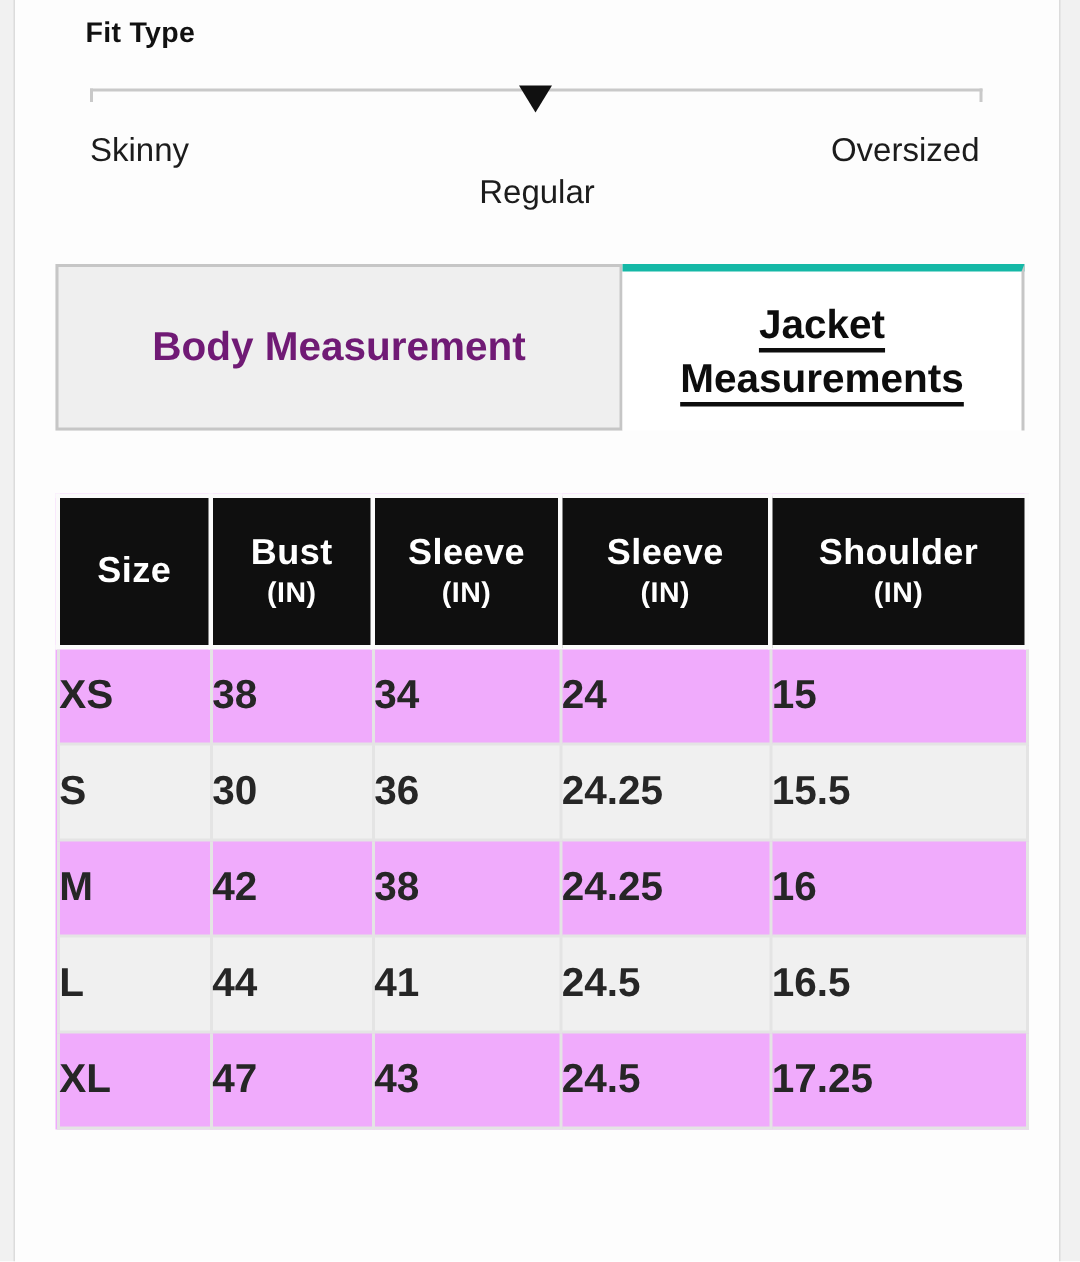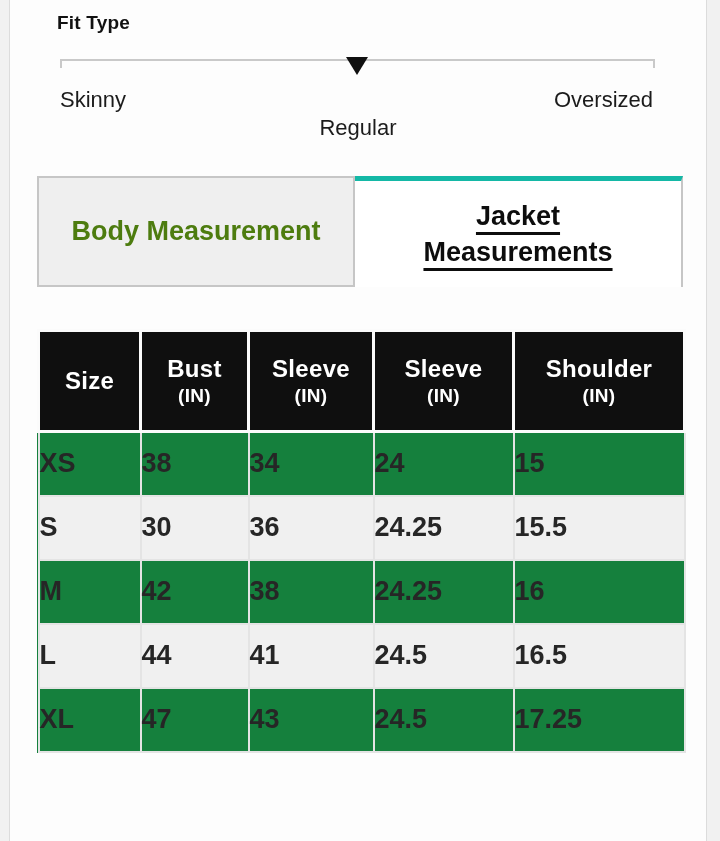--- a/index.html
+++ b/index.html
@@ -56,24 +56,24 @@
   .tabs {
     position: absolute; left: 37px; top: 176px;
     width: 646px; height: 111px;
     display: flex;
   }
   .tab {
     display: flex; align-items: center; justify-content: center;
     text-align: center; cursor: pointer;
   }
   .tab.inactive {
-    width: 318px;
+    width: 378px;
     background: #efefef;
     border: 2px solid #c6c6c6;
-    font-size: 27px; font-weight: 700; color: #4d7c0f;
+    font-size: 27px; font-weight: 700; color: #701a75;
   }
   .tab.active {
     flex: 1;
     background: #ffffff;
     border-top: 5px solid #14b8a6;
     border-right: 2px solid #c6c6c6;
     font-size: 27px; font-weight: 700; color: #0d0d0d;
     padding: 0 24px;
     align-items: center;
   }
@@ -84,21 +84,21 @@
     line-height: 1.35;
   }
 
   
   table.size-chart {
     position: absolute; left: 37px; top: 329px;
     width: 646px;
     border-collapse: collapse;
     border: 2px solid #d8d8d8;
     table-layout: fixed;
-    background: #15803d;
+    background: #f0abfc;
   }
   .size-chart th {
     background: #0f0f0f; color: #ffffff;
     border: 3px solid #fbfbfb;
     height: 101px;
     font-size: 24px; font-weight: 700;
     text-align: center; vertical-align: middle;
     letter-spacing: 0.3px;
   }
   .size-chart th .unit { font-size: 19px; font-weight: 700; margin-top: 2px; }

